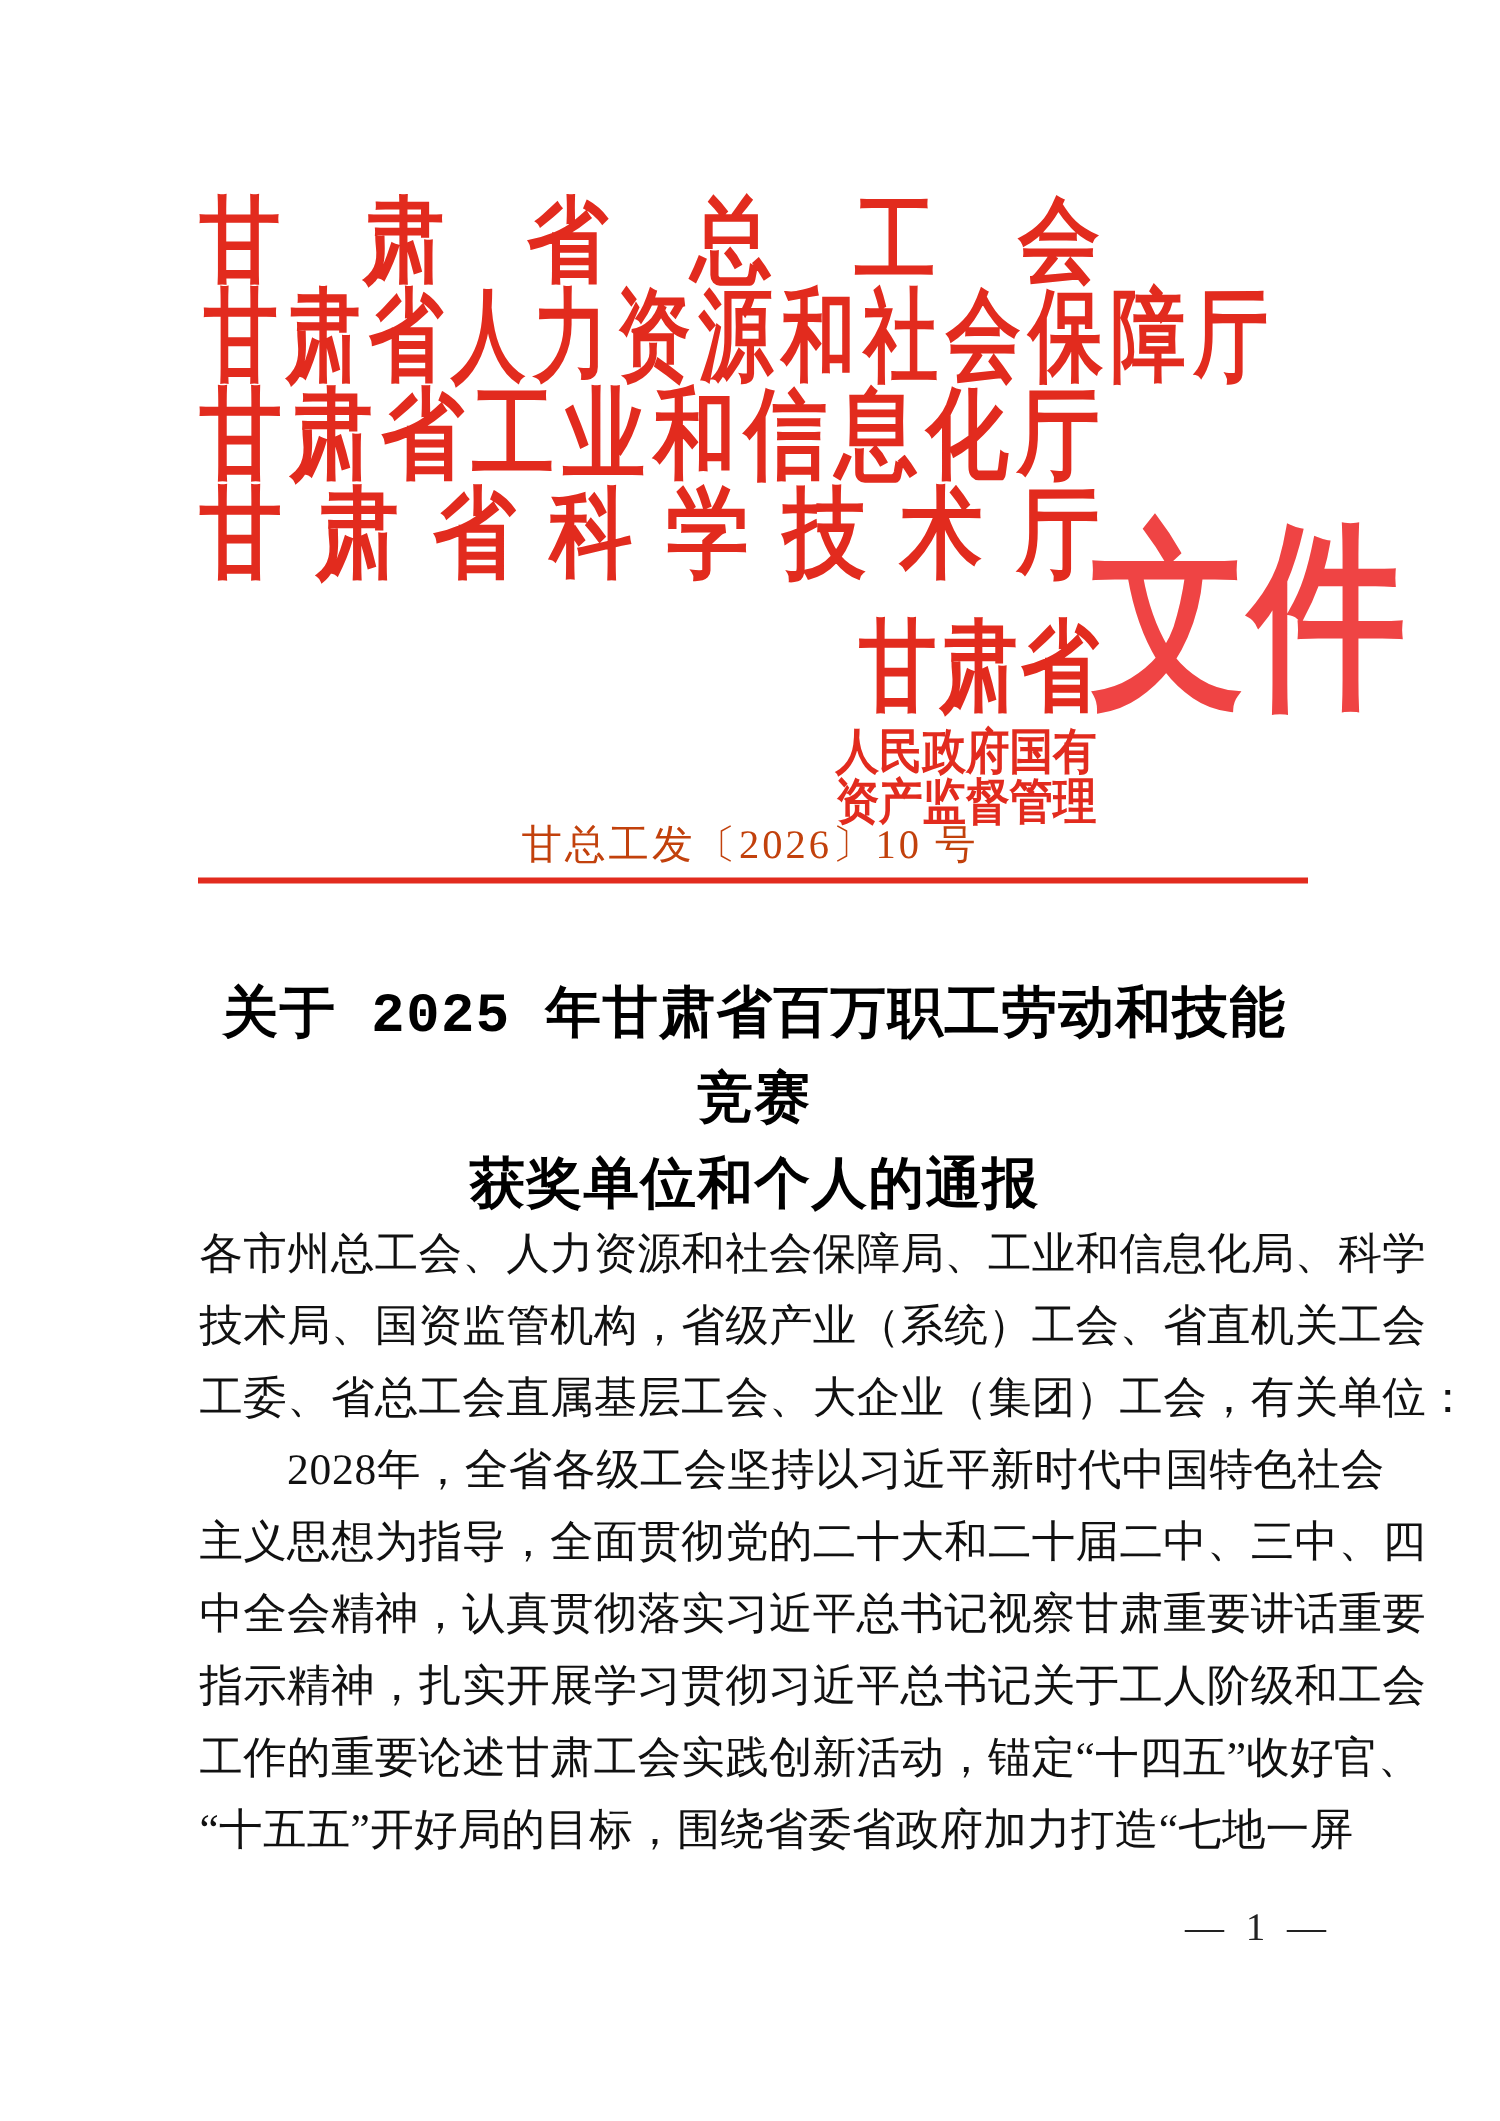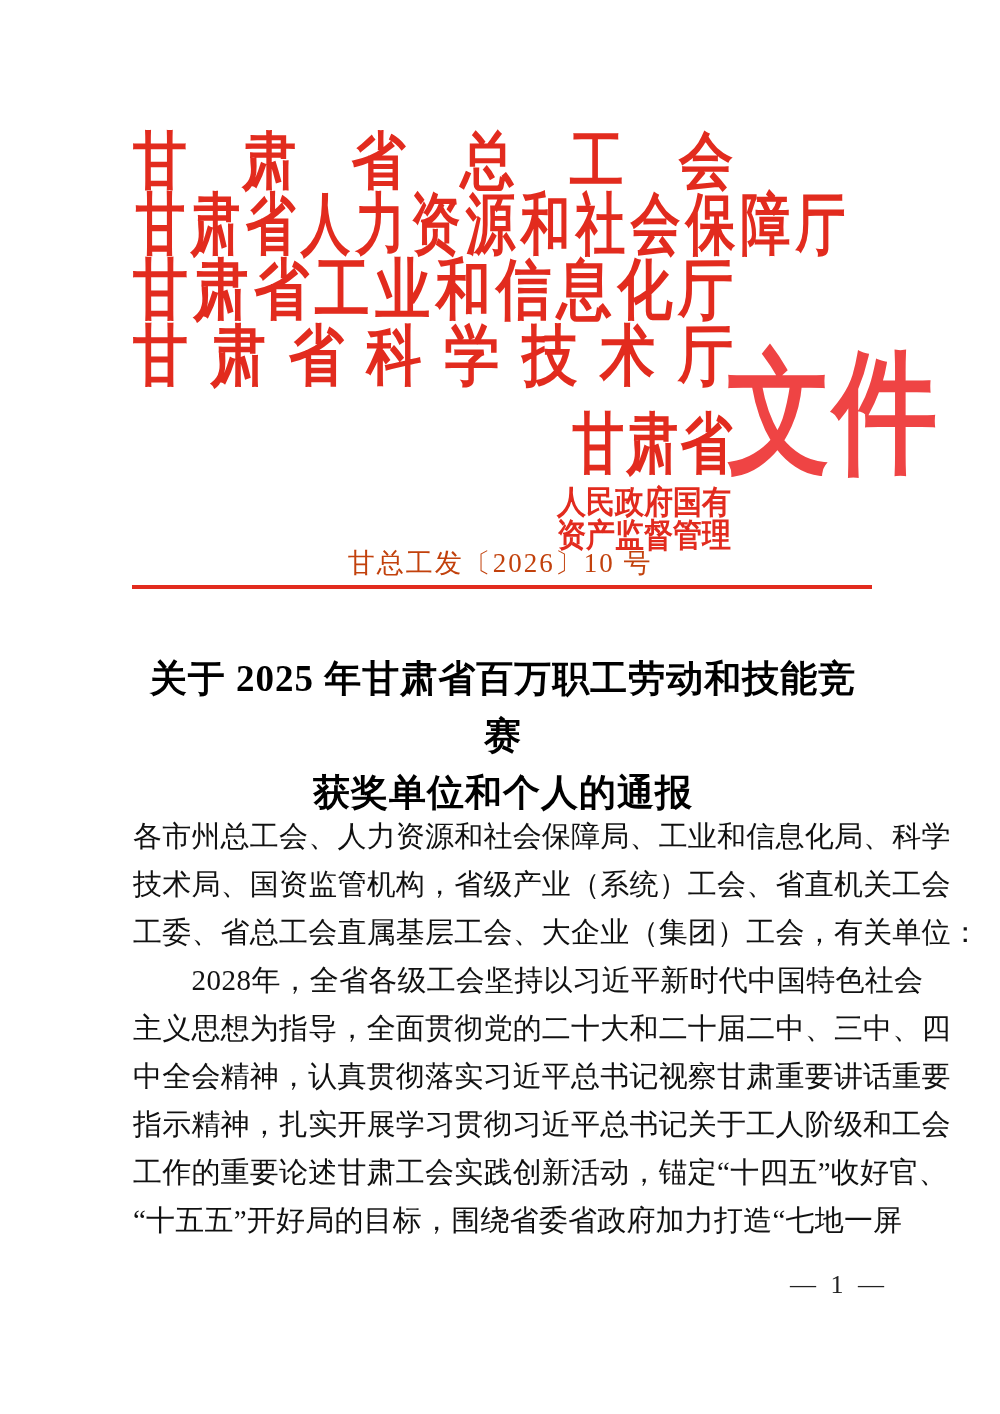--- a/index.html
+++ b/index.html
@@ -186,21 +186,21 @@
   }
 
   
   .doc-title {
     position: absolute;
     left: 133px;
     top: 650px;
     width: 740px;
     text-align: center;
     color: #000000;
-    font-family: Liberation Serif, serif;
+    font-family: Liberation Mono, monospace;
     font-weight: 700;
     font-size: 37px;
     line-height: 57px;
     letter-spacing: 1px;
   }
   .doc-title .tline { display: block; }
 
   
   .body-block {
     position: absolute;

